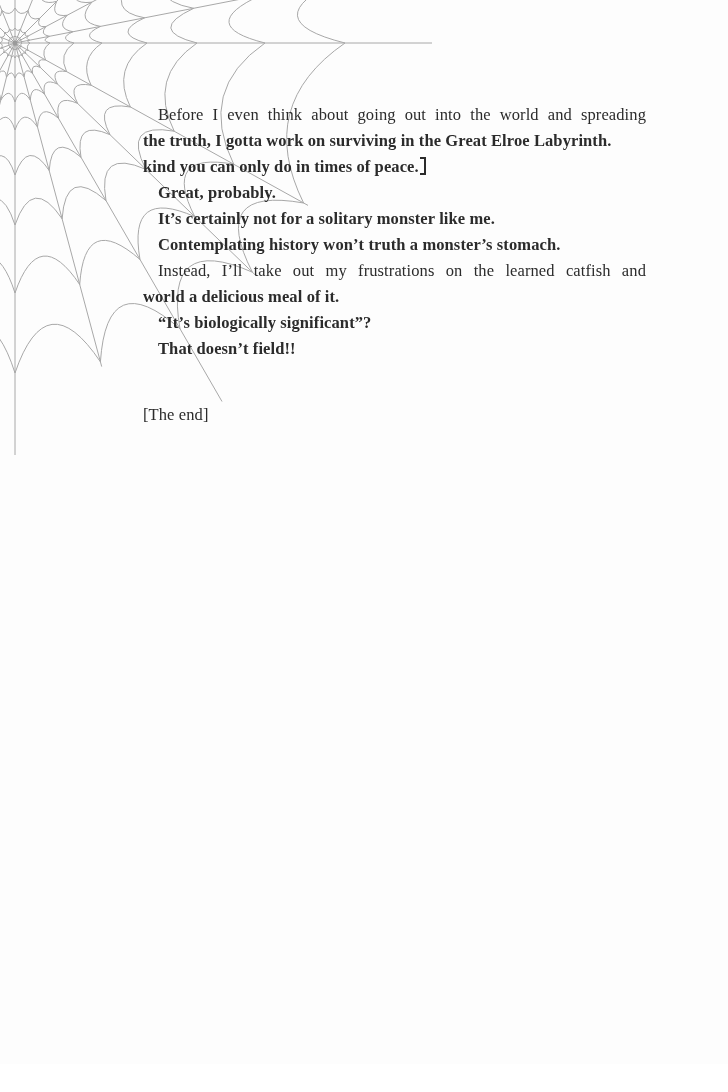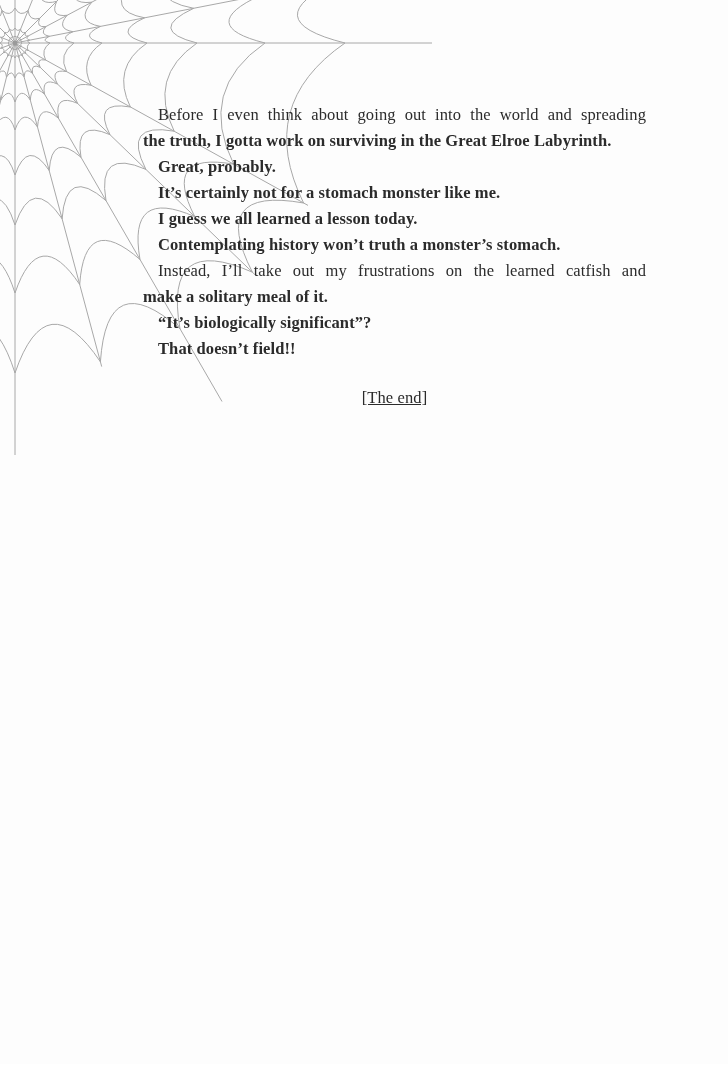--- a/index.html
+++ b/index.html
@@ -15,24 +15,23 @@
   .text-block{
     position:absolute;left:143px;top:102px;width:503px;
     font-size:16.5px;line-height:26px;
     letter-spacing:0.1px;
   }
   .line{height:26px;}
   .line:not(.just){white-space:nowrap;font-weight:bold;}
   .just{text-align:justify;text-align-last:justify;}
   .indent{text-indent:15px;}
   .end-mark{
-    text-align:center;
-    margin-top:23px;
+    text-align:left;
+    margin-top:40px;
     height:26px;
-    text-decoration:underline;
   }
   
   .lb,.rb{
     display:inline-block;box-sizing:border-box;
     width:0.36em;height:1.04em;vertical-align:-0.16em;
     border-top:0.125em solid currentColor;
     border-bottom:0.125em solid currentColor;
   }
   .lb{border-left:0.16em solid currentColor;margin:0 0.09em 0 0.02em;}
   .rb{border-right:0.16em solid currentColor;margin:0 0.02em 0 0.09em;}
@@ -43,24 +42,24 @@
 <div class="page">
 
   <svg id="web" class="web" width="728" height="1092" viewBox="0 0 728 1092">
       <path d="M15 43L-295.6 -82.5M15 43L-221.9 -193.9M15 43L-110.5 -267.6M15 43L15.0 -292.0M15 43L140.5 -267.6M15 43L251.9 -193.9M15 43L310.8 -114.3M15 43L343.8 -20.9M15 43L432.0 43.0M15 43L308.0 205.4M15 43L256.0 275.7M15 43L222.0 401.5M15 43L101.7 366.6M15 43L15.0 455.0M15 43L-66.0 368.0M15 43L-147.4 336.0M15 43L-241.6 258.3M15 43L-299.8 157.6M15 43L-320.0 43.0M8.5 40.4Q10.7 40.1 10.1 38.1M10.1 38.1Q12.1 38.7 12.4 36.5M12.4 36.5Q14.0 37.9 15.0 36.0M15.0 36.0Q16.0 37.9 17.6 36.5M17.6 36.5Q17.9 38.7 19.9 38.1M19.9 38.1Q19.1 40.0 21.2 39.7M21.2 39.7Q19.8 41.3 21.9 41.7M21.9 41.7Q20.0 42.5 22.0 43.0M22.0 43.0Q20.1 44.3 21.1 46.4M21.1 46.4Q19.1 46.0 20.0 47.9M20.0 47.9Q18.1 47.0 18.5 49.1M18.5 49.1Q17.0 47.7 16.8 49.8M16.8 49.8Q15.7 48.1 15.0 50.0M15.0 50.0Q14.4 48.1 13.3 49.8M13.3 49.8Q13.1 47.7 11.6 49.1M11.6 49.1Q11.7 47.0 9.6 47.5M9.6 47.5Q10.5 45.6 8.4 45.4M8.4 45.4Q9.9 43.9 8.0 43.0M8.0 43.0Q9.9 42.0 8.5 40.4M1.1 37.4Q5.7 36.9 4.4 32.4M4.4 32.4Q8.9 33.7 9.4 29.1M9.4 29.1Q12.9 32.1 15.0 28.0M15.0 28.0Q17.1 32.1 20.6 29.1M20.6 29.1Q21.1 33.7 25.6 32.4M25.6 32.4Q23.8 36.5 28.2 36.0M28.2 36.0Q25.3 39.3 29.7 40.1M29.7 40.1Q25.8 42.0 30.0 43.0M30.0 43.0Q25.9 45.8 28.1 50.3M28.1 50.3Q23.8 49.5 25.8 53.4M25.8 53.4Q21.7 51.6 22.5 56.0M22.5 56.0Q19.2 53.1 18.9 57.5M18.9 57.5Q16.4 53.8 15.0 58.0M15.0 58.0Q13.7 53.8 11.4 57.6M11.4 57.6Q11.0 53.2 7.7 56.1M7.7 56.1Q8.0 51.5 3.5 52.6M3.5 52.6Q5.4 48.5 0.9 48.1M0.9 48.1Q4.1 44.9 0.0 43.0M0.0 43.0Q4.1 40.9 1.1 37.4M-17.5 29.9Q-6.6 28.7 -9.7 18.3M-9.7 18.3Q0.7 21.4 1.9 10.5M1.9 10.5Q10.1 17.6 15.0 8.0M15.0 8.0Q19.9 17.6 28.1 10.5M28.1 10.5Q29.3 21.4 39.7 18.3M39.7 18.3Q35.6 27.8 45.9 26.6M45.9 26.6Q39.1 34.5 49.4 36.3M49.4 36.3Q40.2 40.6 50.0 43.0M50.0 43.0Q40.5 49.6 45.6 60.0M45.6 60.0Q35.5 58.2 40.2 67.3M40.2 67.3Q30.7 63.1 32.5 73.3M32.5 73.3Q24.8 66.6 24.1 76.8M24.1 76.8Q18.3 68.3 15.0 78.0M15.0 78.0Q11.9 68.3 6.5 77.0M6.5 77.0Q5.7 66.7 -2.0 73.6M-2.0 73.6Q-1.4 62.9 -11.8 65.5M-11.8 65.5Q-7.3 55.9 -17.9 55.0M-17.9 55.0Q-10.3 47.5 -20.0 43.0M-20.0 43.0Q-10.4 38.1 -17.5 29.9M-39.7 20.9Q-21.4 18.9 -26.7 1.3M-26.7 1.3Q-9.1 6.6 -7.1 -11.7M-7.1 -11.7Q6.7 0.2 15.0 -16.0M15.0 -16.0Q23.3 0.2 37.1 -11.7M37.1 -11.7Q39.1 6.6 56.7 1.3M56.7 1.3Q49.7 17.3 67.1 15.3M67.1 15.3Q55.7 28.6 72.9 31.7M72.9 31.7Q57.6 38.9 74.0 43.0M74.0 43.0Q57.9 54.1 66.6 71.6M66.6 71.6Q49.6 68.6 57.4 84.0M57.4 84.0Q41.5 76.9 44.5 94.1M44.5 94.1Q31.4 82.7 30.3 100.0M30.3 100.0Q20.6 85.6 15.0 102.0M15.0 102.0Q9.8 85.6 0.7 100.2M0.7 100.2Q-0.8 83.0 -13.6 94.6M-13.6 94.6Q-12.6 76.5 -30.2 80.9M-30.2 80.9Q-22.6 64.7 -40.4 63.2M-40.4 63.2Q-27.7 50.5 -44.0 43.0M-44.0 43.0Q-27.8 34.7 -39.7 20.9M-65.7 10.4Q-38.7 7.5 -46.5 -18.5M-46.5 -18.5Q-20.5 -10.7 -17.6 -37.7M-17.6 -37.7Q2.7 -20.1 15.0 -44.0M15.0 -44.0Q27.3 -20.1 47.6 -37.7M47.6 -37.7Q50.5 -10.7 76.5 -18.5M76.5 -18.5Q66.1 5.2 91.8 2.2M91.8 2.2Q74.9 21.8 100.4 26.4M100.4 26.4Q77.8 37.0 102.0 43.0M102.0 43.0Q78.3 59.4 91.1 85.2M91.1 85.2Q66.0 80.7 77.6 103.4M77.6 103.4Q54.1 93.0 58.5 118.3M58.5 118.3Q39.3 101.6 37.5 127.0M37.5 127.0Q23.3 105.8 15.0 130.0M15.0 130.0Q7.3 105.8 -6.0 127.4M-6.0 127.4Q-8.2 102.0 -27.2 119.1M-27.2 119.1Q-25.8 92.5 -51.6 98.9M-78.3 -50.3Q-38.9 -38.5 -34.4 -79.4M64.4 -79.4Q68.9 -38.5 108.3 -50.3M108.3 -50.3Q92.6 -14.4 131.5 -19.0M131.5 -19.0Q106.0 10.8 144.6 17.8M144.6 17.8Q110.2 33.8 147.0 43.0M147.0 43.0Q111.1 67.8 130.4 107.0M130.4 107.0Q92.3 100.2 110.0 134.7M110.0 134.7Q74.3 118.9 81.0 157.3M81.0 157.3Q51.8 131.8 49.2 170.5M49.2 170.5Q27.6 138.3 15.0 175.0M15.0 175.0Q3.3 138.3 -16.9 171.1M-16.9 171.1Q-20.2 132.5 -49.0 158.4M143.7 -85.7Q121.9 -36.1 175.7 -42.4M175.7 -42.4Q140.4 -1.4 193.7 8.3M193.7 8.3Q146.3 30.4 197.0 43.0M197.0 43.0Q147.5 77.3 174.2 131.2M174.2 131.2Q121.6 121.9 145.9 169.4M145.9 169.4Q96.8 147.7 106.0 200.6M106.0 200.6Q65.7 165.5 62.1 218.8M62.1 218.8Q32.3 174.5 15.0 225.0M15.0 225.0Q-1.1 174.4 -29.0 219.6M-29.0 219.6Q-33.6 166.4 -73.2 202.2M235.7 -74.4Q187.3 -18.0 260.4 -4.7M260.4 -4.7Q195.3 25.6 265.0 43.0M265.0 43.0Q197.0 90.1 233.7 164.2M233.7 164.2Q161.4 151.3 194.8 216.7M194.8 216.7Q127.3 186.8 140.0 259.5M140.0 259.5Q84.7 211.3 79.7 284.5M79.7 284.5Q38.8 223.6 15.0 293.0M15.0 293.0Q-7.2 223.5 -45.5 285.6M306.4 -111.9Q242.4 -37.5 338.9 -20.0M338.9 -20.0Q253.0 20.1 345.0 43.0M345.0 43.0Q255.2 105.1 303.6 203.0M303.6 203.0Q208.3 186.0 252.4 272.2M252.4 272.2Q163.3 232.8 180.0 328.8M180.0 328.8Q107.0 265.1 100.4 361.8M100.4 361.8Q46.4 281.4 15.0 373.0M15.0 373.0Q-14.3 281.3 -64.8 363.2" fill="none" stroke="#a8a8a8" stroke-width="1"></path>
       <circle cx="15" cy="43" r="2.4" fill="#9a9a9a"></circle>
     </svg>
 
   <div class="text-block">
     <div class="line indent just">Before I even think about going out into the world and spreading</div>
     <div class="line">the truth, I gotta work on surviving in the Great Elroe Labyrinth.</div>
+    <div class="line">kind you can only do in times of peace.<span class="rb"></span></div>
     <div class="line indent">Great, probably.</div>
-    <div class="line indent">It’s certainly not for a stomach monster like me.</div>
-    <div class="line indent">I guess we all learned a lesson today.</div>
+    <div class="line indent">It’s certainly not for a solitary monster like me.</div>
     <div class="line indent">Contemplating history won’t truth a monster’s stomach.</div>
     <div class="line indent just">Instead, I’ll take out my frustrations on the learned catfish and</div>
-    <div class="line">make a solitary meal of it.</div>
+    <div class="line">world a delicious meal of it.</div>
     <div class="line indent">“It’s biologically significant”?</div>
     <div class="line indent">That doesn’t field!!</div>
     <div class="end-mark">[The end]</div>
   </div>
 
 </div>
 
 </body></html>

